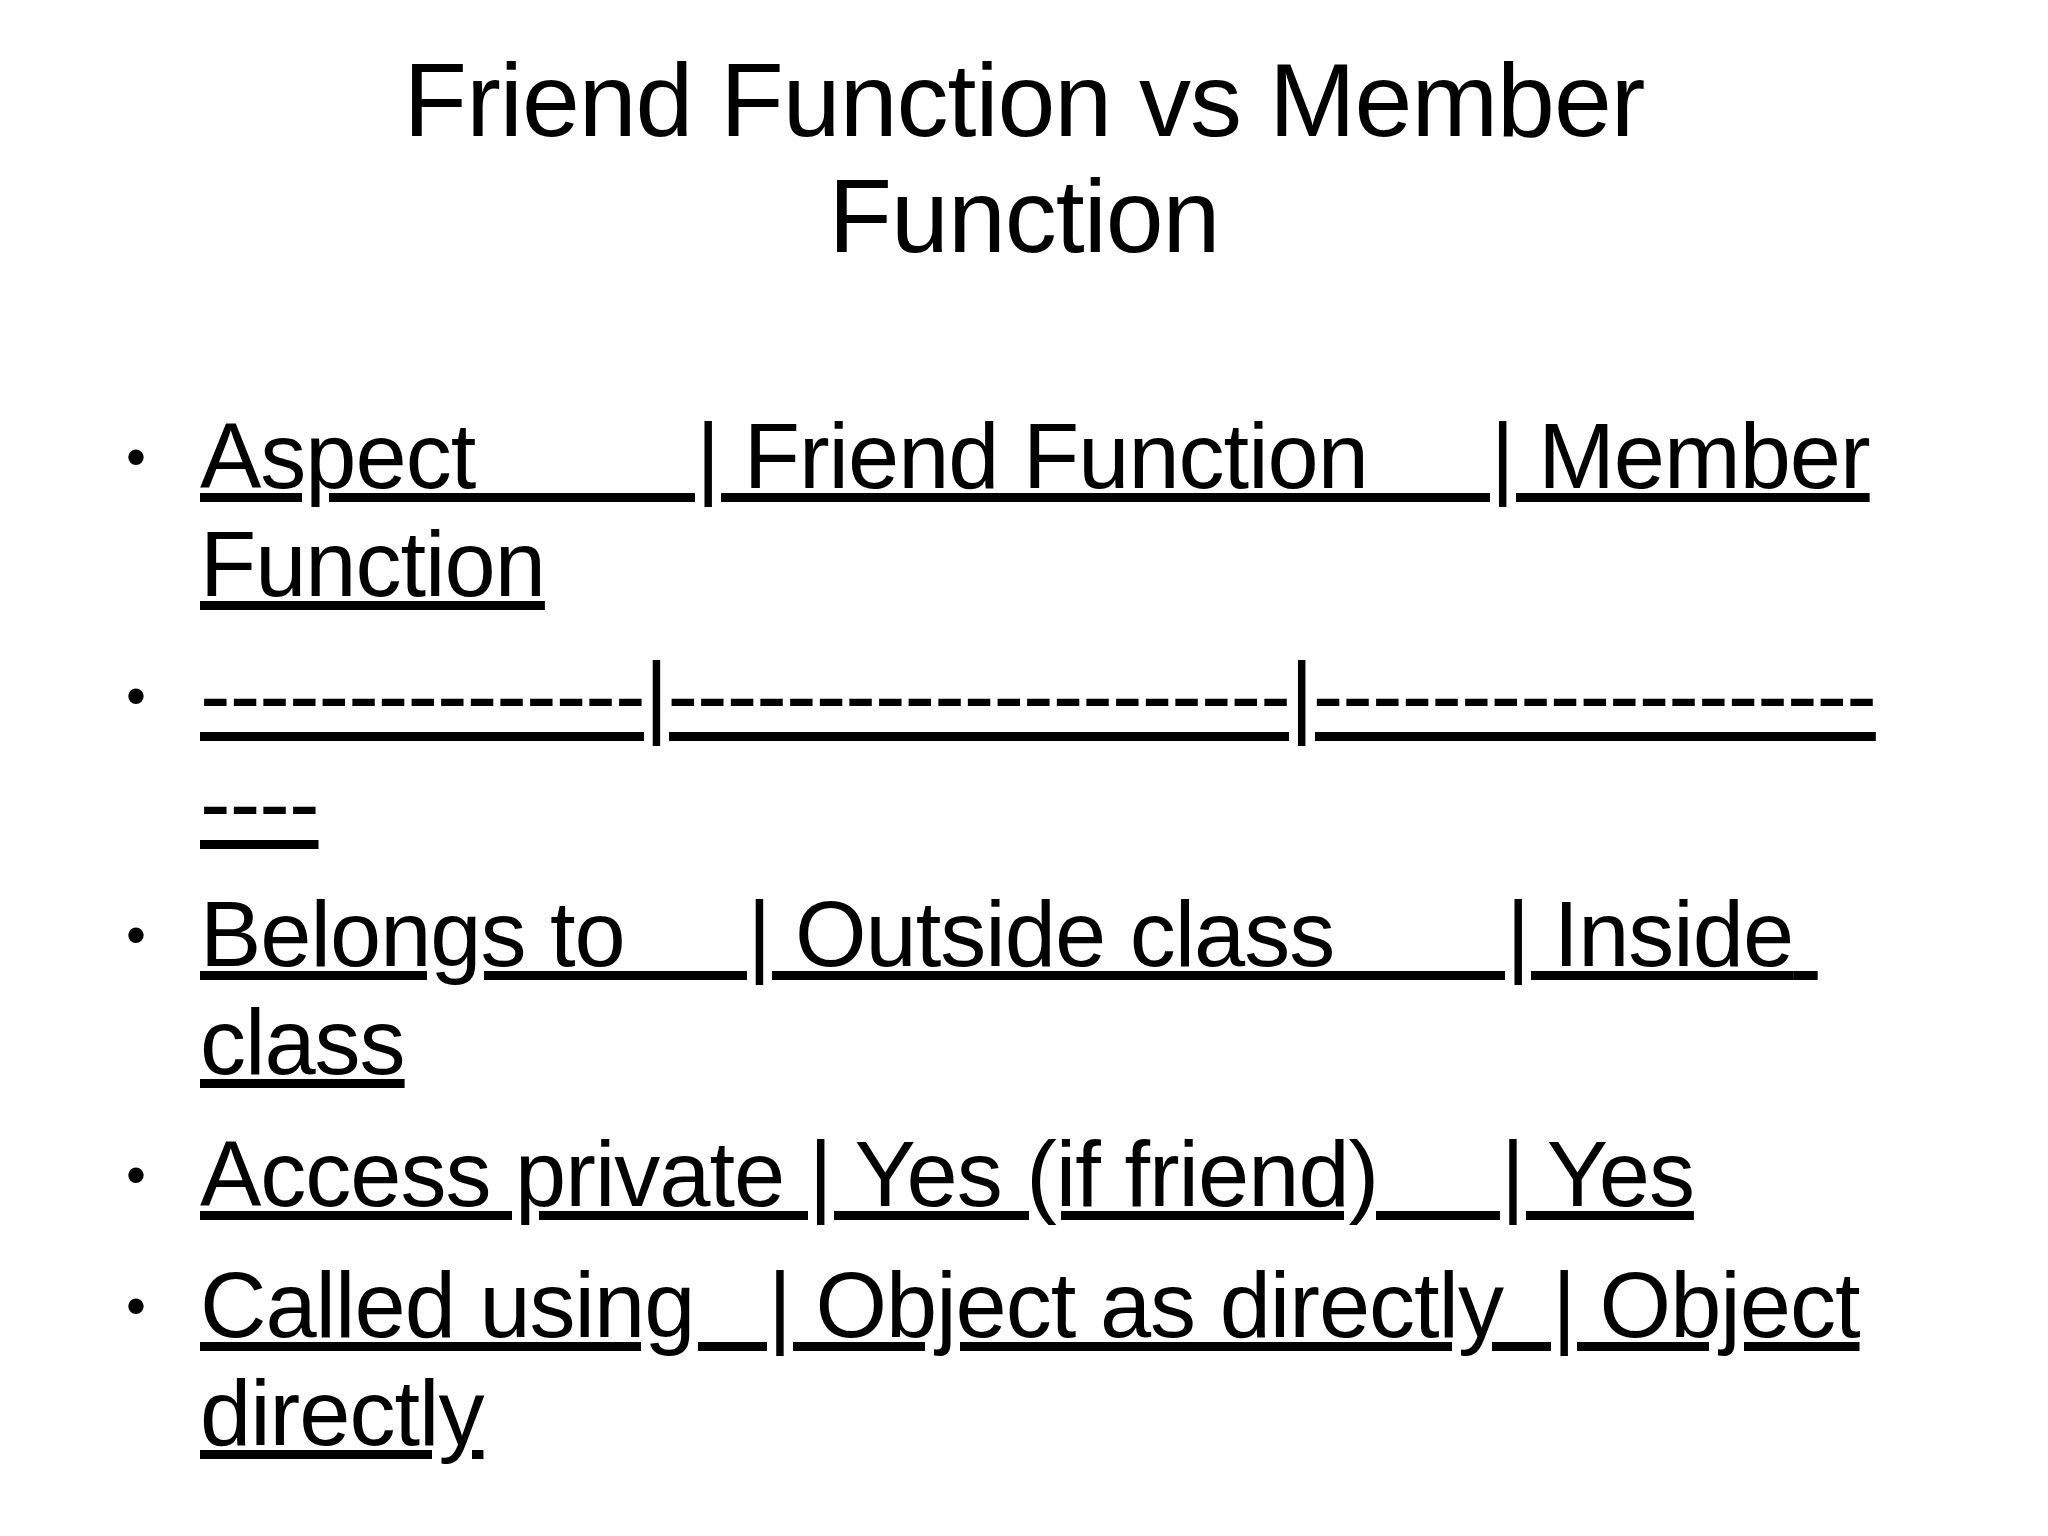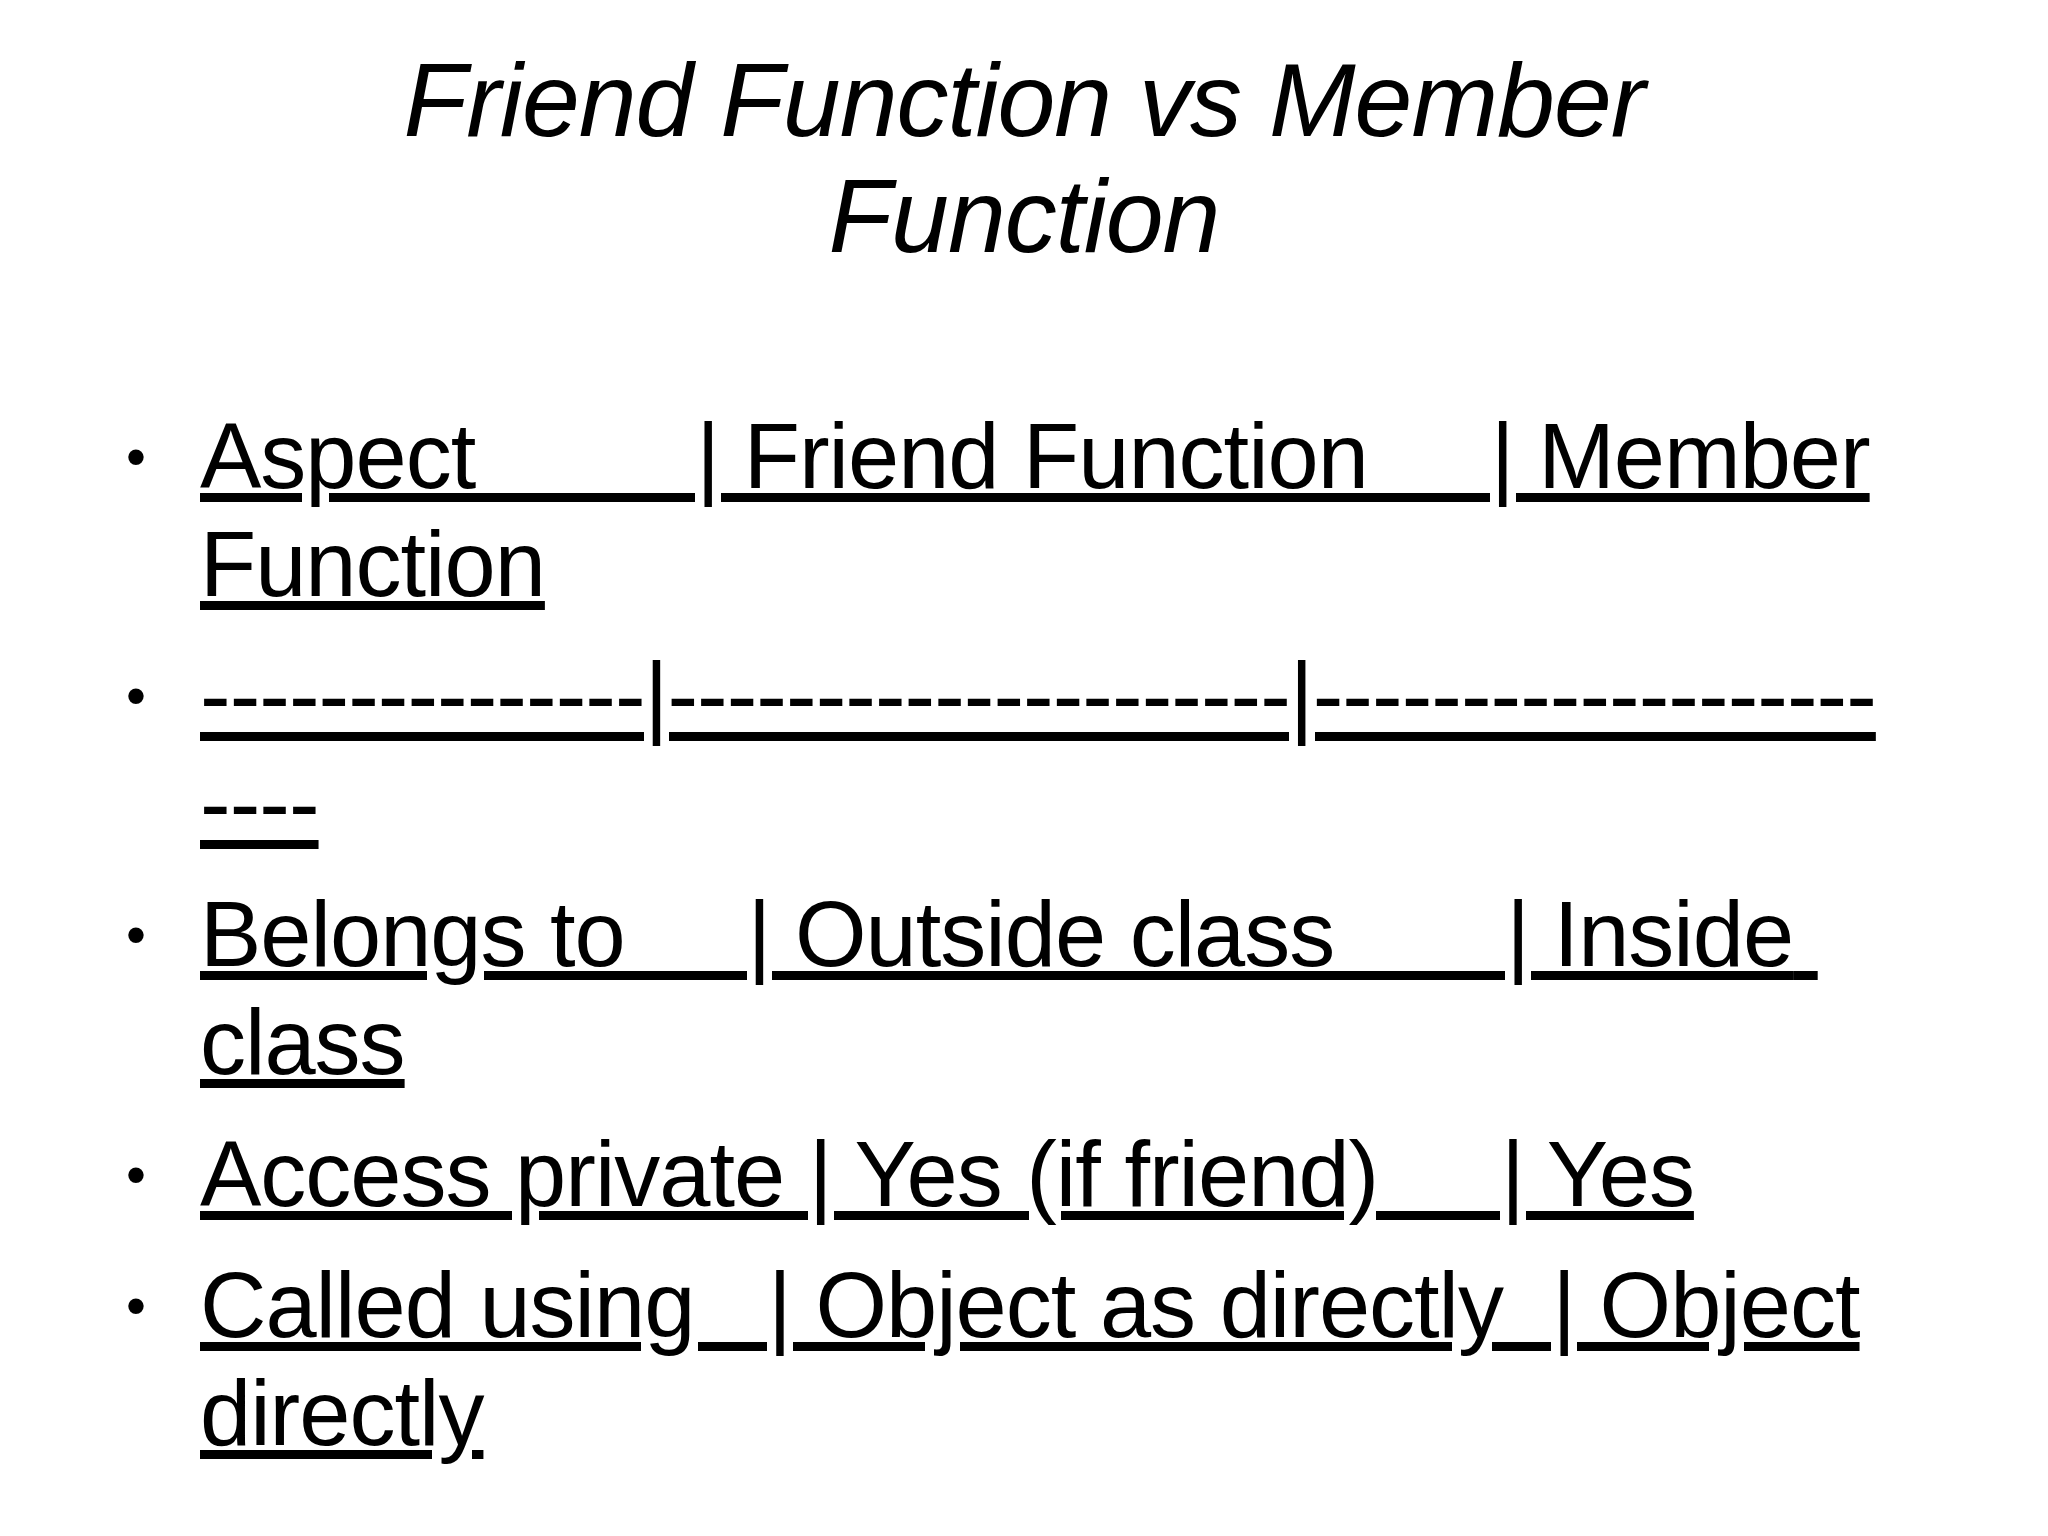--- a/index.html
+++ b/index.html
@@ -18,21 +18,20 @@
   }
   .title {
     margin: 0;
     padding-top: 42px;
     text-align: center;
     font-size: 104px;
     font-weight: 400;
     line-height: 1.12;
     white-space: pre-line;
     letter-spacing: -1px;
-    font-style: italic;
   }
   .bullets {
     margin-top: 128px;
     padding-left: 126px;
     padding-right: 40px;
   }
   .bullet {
     display: flex;
     align-items: flex-start;
     font-size: 92px;

